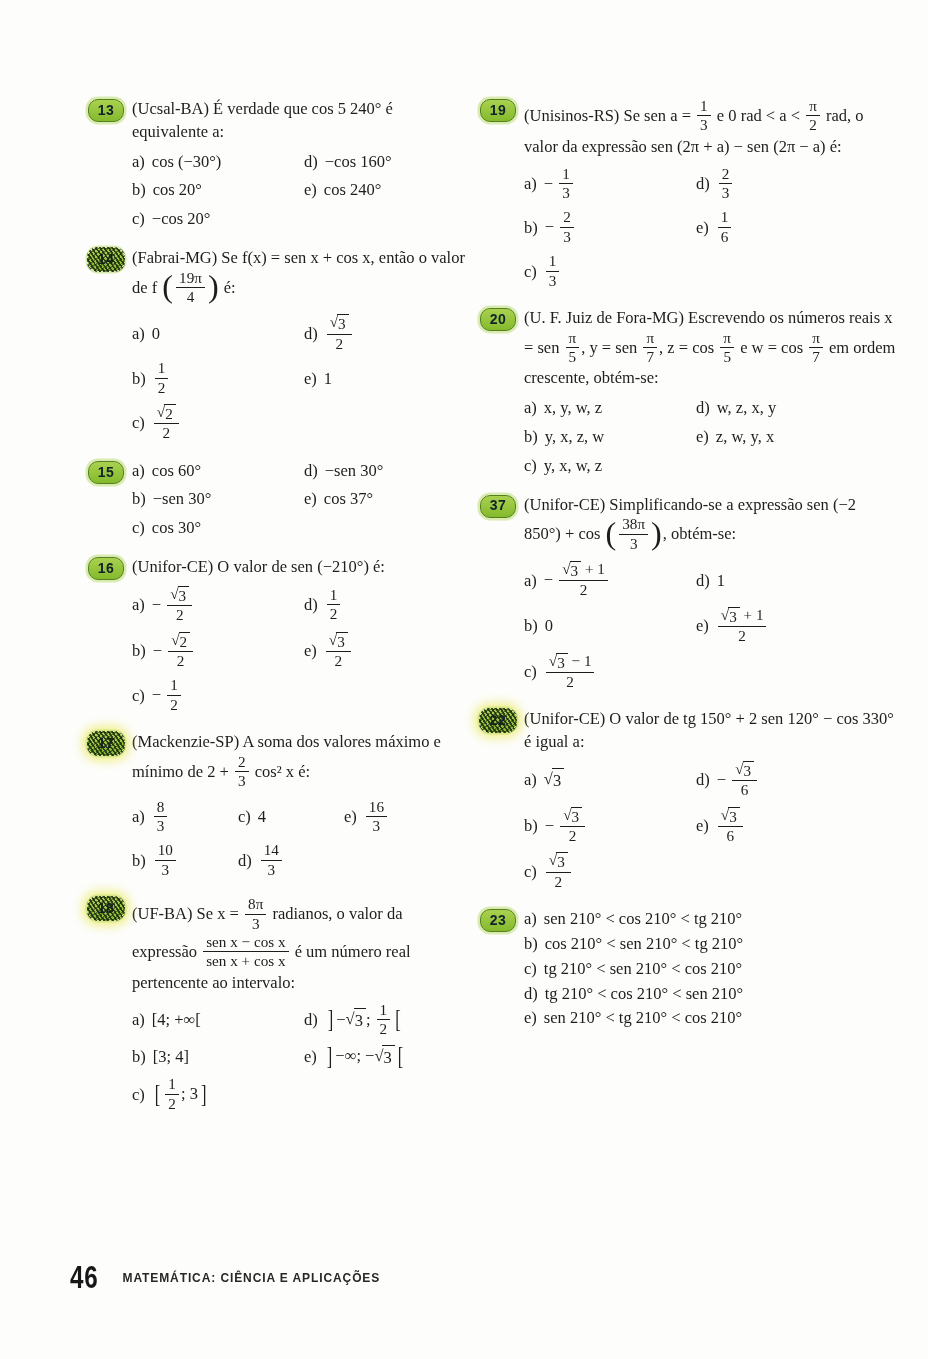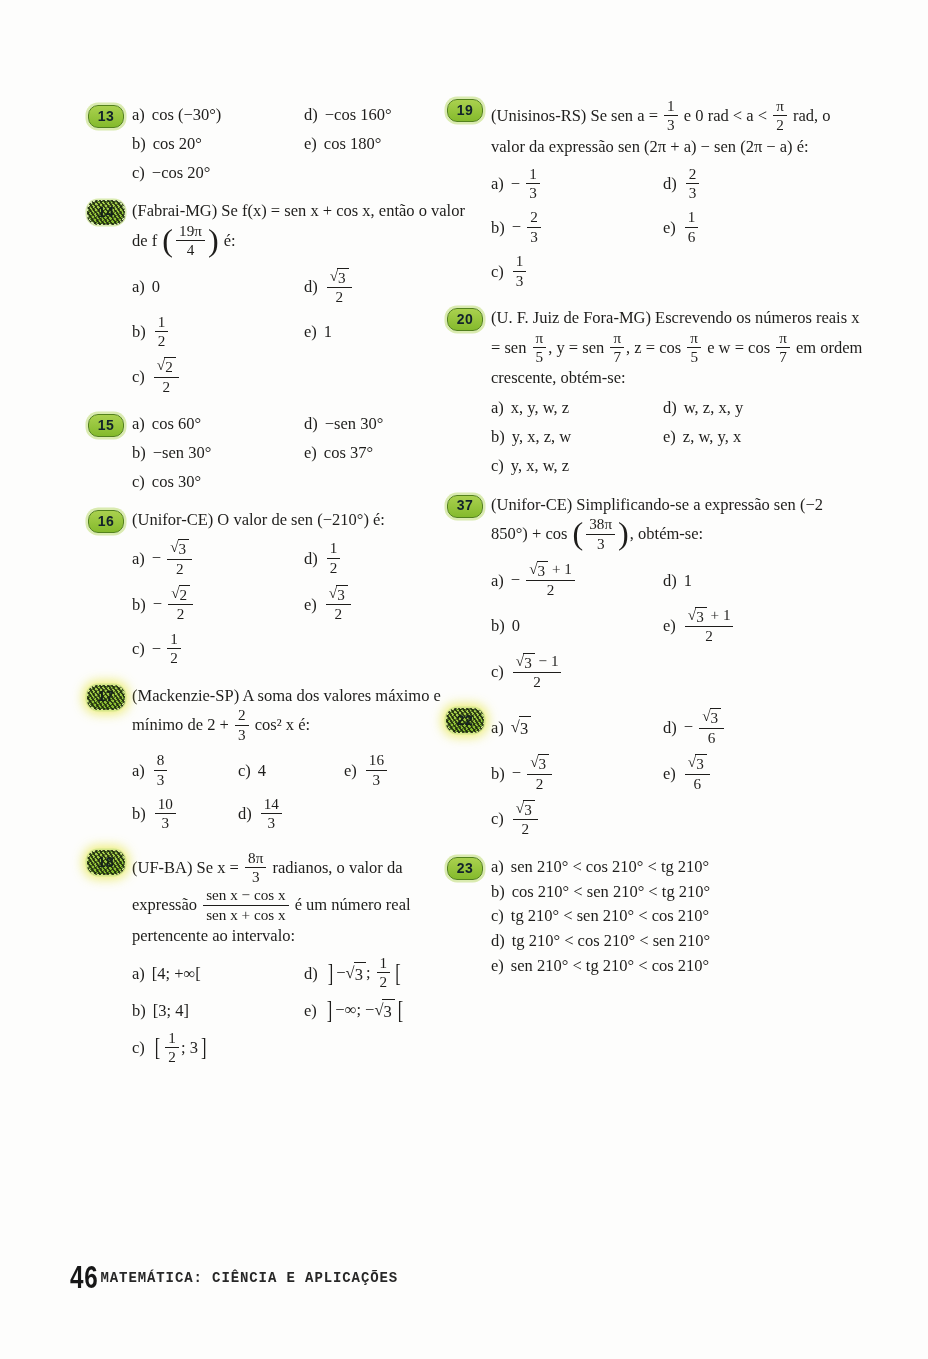--- a/index.html
+++ b/index.html
@@ -1,20 +1,20 @@
 <!DOCTYPE html>
 <html><head>
 <meta charset="utf-8">
 <style>
   html,body{margin:0;padding:0;}
   body{width:928px;height:1359px;position:relative;background:#fdfdfc;
        font-family:"Liberation Serif",serif;color:#1e1d1b;overflow:hidden;}
   .col{position:absolute;top:98px;}
   .col-left{left:88px;width:382px;}
-  .col-right{left:447px;width:416px;}
+  .col-right{left:480px;width:416px;}
   .exercise{position:relative;padding-left:44px;margin-bottom:16px;
             font-size:16.5px;line-height:1.38;}
   .badge{position:absolute;left:0;top:1px;min-width:36px;height:23px;
          display:flex;align-items:center;justify-content:center;
          border-radius:10px;background:linear-gradient(#aad14f,#84ba2c);
          border:1.5px solid #53811e;
          box-shadow:0 0 0 2.5px rgba(195,224,125,.6);box-sizing:border-box;}
   .bnum{font-family:"Liberation Sans",sans-serif;font-weight:700;font-size:14px;
         color:#12222b;letter-spacing:.5px;}
   .badge.marked::after{content:"";position:absolute;inset:-2px;border-radius:10px;
@@ -36,56 +36,57 @@
   .num{padding:0 3px 1px 3px;border-bottom:1.3px solid #1e1d1b;}
   .den{padding-top:1px;}
   .sqrt{display:inline-flex;align-items:flex-start;}
   .rsign{margin-right:-1px;}
   .rad{border-top:1.2px solid currentColor;padding:1px 3px 0 1px;}
   .bigp{font-size:1.95em;font-weight:400;line-height:0;vertical-align:middle;
         position:relative;top:-2px;margin:0 1px;}
   .tallb{display:inline-block;transform:scaleY(1.5);vertical-align:middle;
          margin:0 3px;line-height:1;}
   .footer{position:absolute;left:70px;top:1260px;display:flex;
-          align-items:center;gap:2px;}
+          align-items:center;gap:24px;}
   .pagenum{font-family:"Liberation Sans",sans-serif;font-weight:700;font-size:31px;
            letter-spacing:1px;color:#171717;transform:scaleX(.78);
            transform-origin:left center;}
-  .booktitle{font-family:Liberation Mono, monospace;font-size:14px;
+  .booktitle{font-family:Liberation Sans, sans-serif;font-size:12px;
              font-weight:700;letter-spacing:.9px;color:#272727;margin-left:-8px;}
 </style>
 </head>
 <body>
 
 <div>
   <main>
     <section class="col col-left">
         <article class="exercise">
           <span class="badge">
             <span class="bnum">13</span>
           </span>
+          <p class="stem">(Ucsal-BA) É verdade que cos 5 240° é equivalente a:</p>
           <div class="options layout-2col">
             <div class="orow">
               <span class="ocell">
                 <span class="olabel">a)</span>
                 <span class="ocontent">cos (−30°)</span>
               </span>
               <span class="ocell">
                 <span class="olabel">d)</span>
                 <span class="ocontent">−cos 160°</span>
               </span>
             </div>
             <div class="orow">
               <span class="ocell">
                 <span class="olabel">b)</span>
                 <span class="ocontent">cos 20°</span>
               </span>
               <span class="ocell">
                 <span class="olabel">e)</span>
-                <span class="ocontent">cos 180°</span>
+                <span class="ocontent">cos 240°</span>
               </span>
             </div>
             <div class="orow">
               <span class="ocell">
                 <span class="olabel">c)</span>
                 <span class="ocontent">−cos 20°</span>
               </span>
             </div>
           </div>
         </article>
@@ -486,20 +487,21 @@
                     <span class="den">2</span>
                   </span></span>
               </span>
             </div>
           </div>
         </article>
         <article class="exercise">
           <span class="badge marked glow">
             <span class="bnum">22</span>
           </span>
+          <p class="stem">(Unifor-CE) O valor de tg 150° + 2 sen 120° − cos 330° é igual a:</p>
           <div class="options layout-2col">
             <div class="orow">
               <span class="ocell">
                 <span class="olabel">a)</span>
                 <span class="ocontent"><span class="sqrt">
                     <span class="rsign">√</span>
                     <span class="rad">3</span>
                   </span></span>
               </span>
               <span class="ocell">

